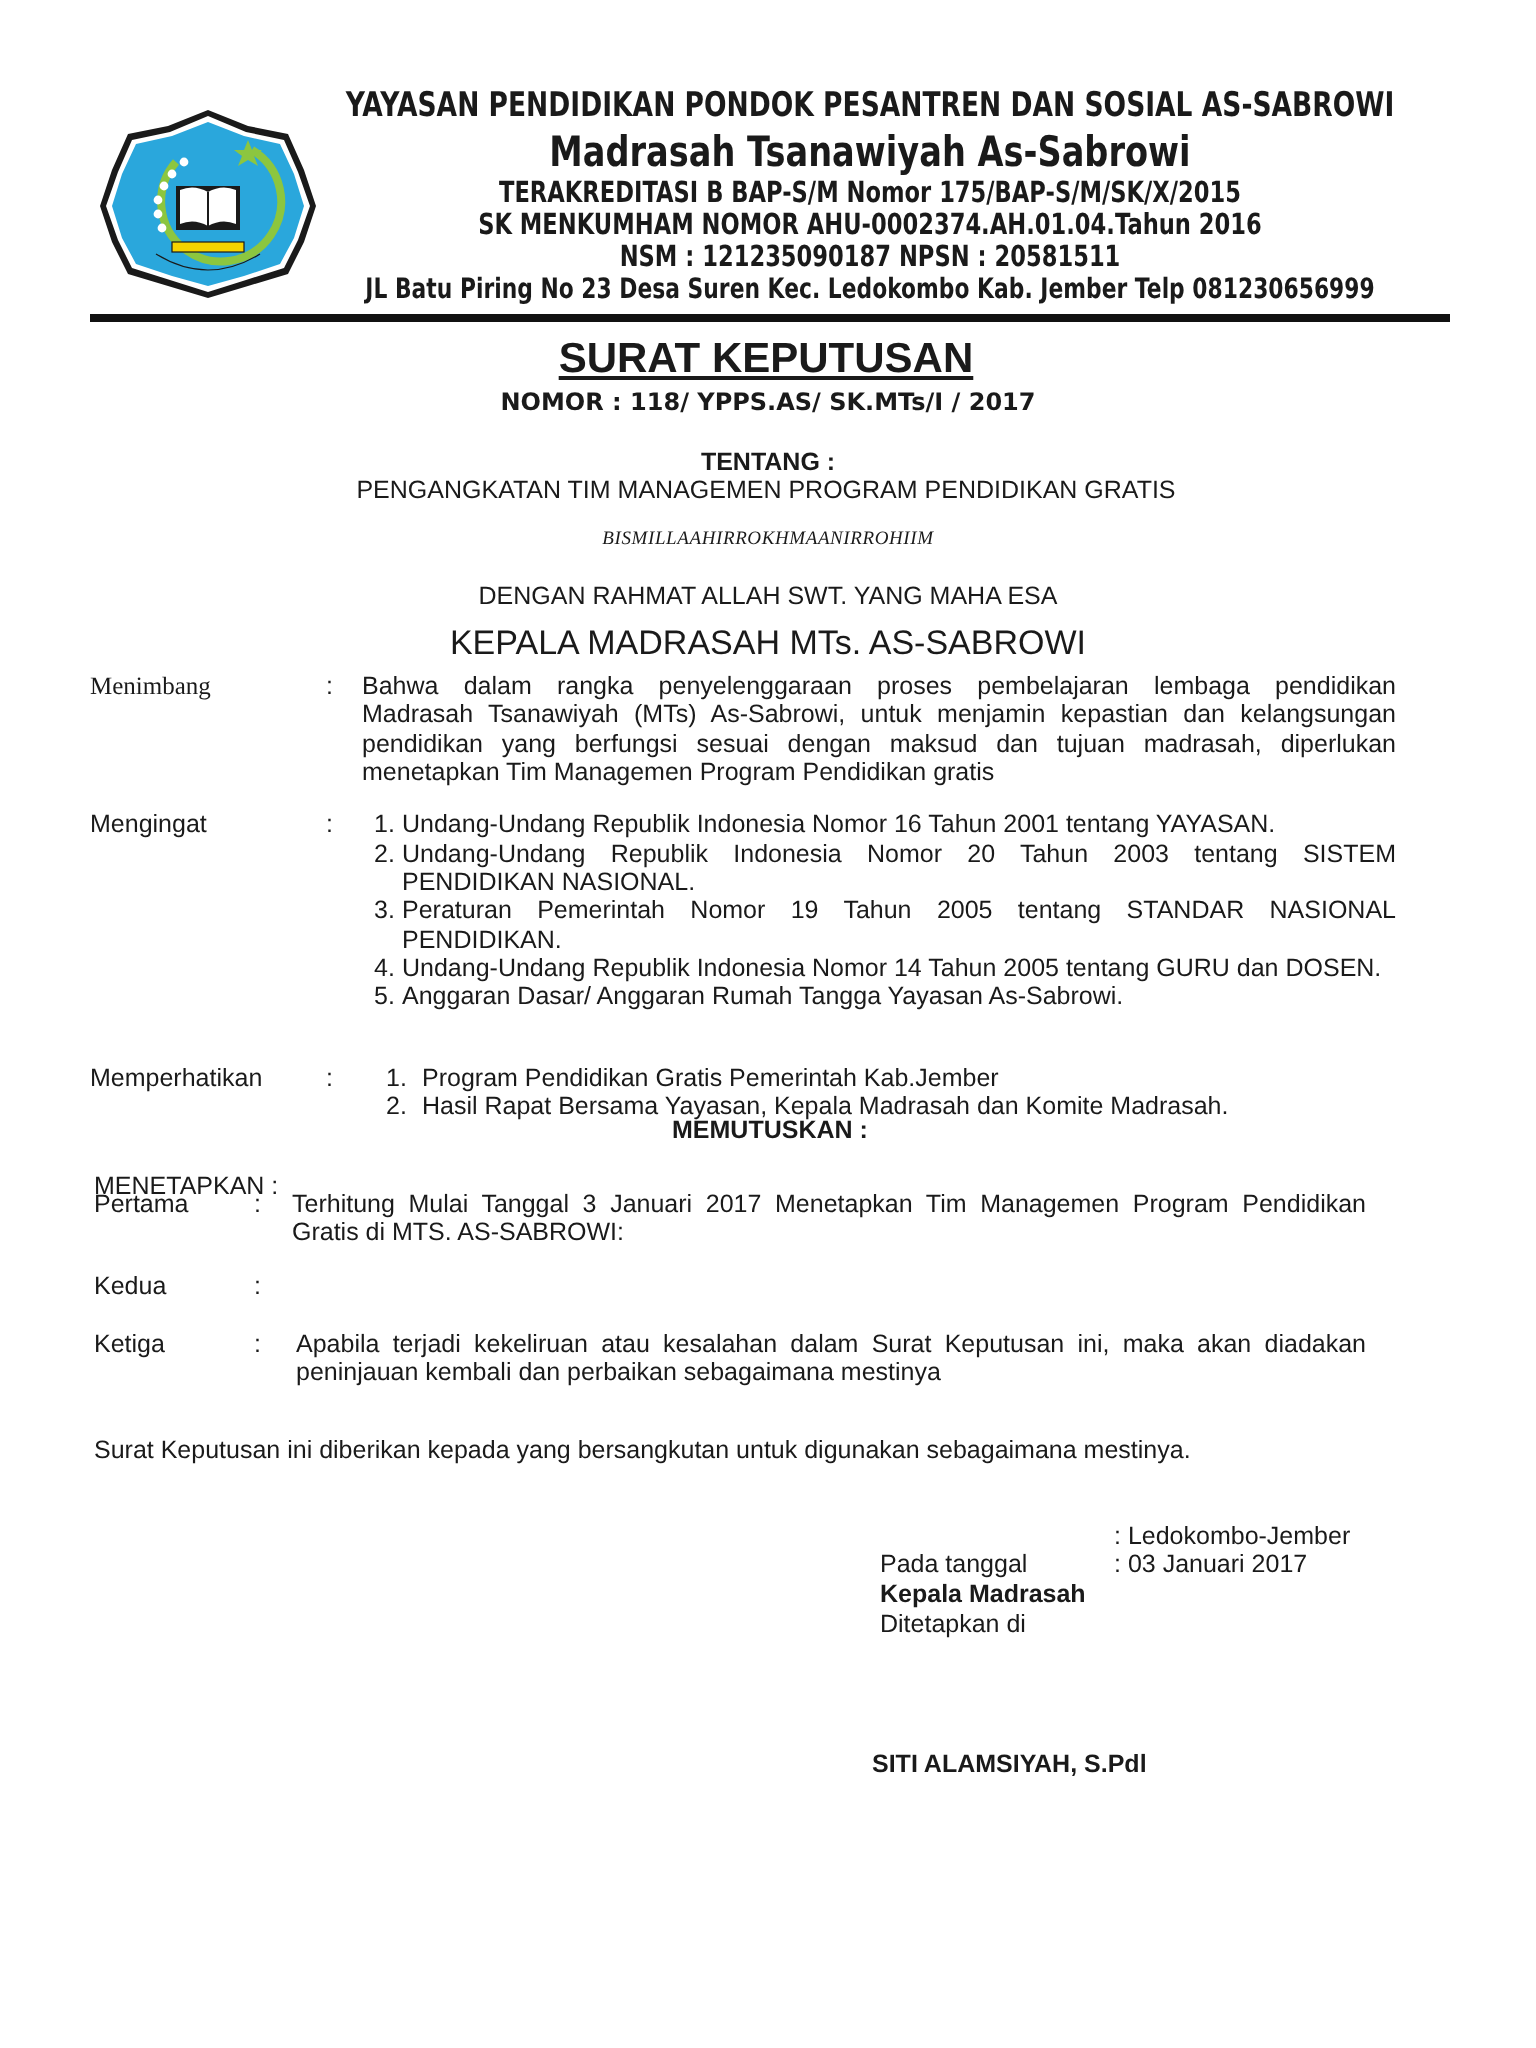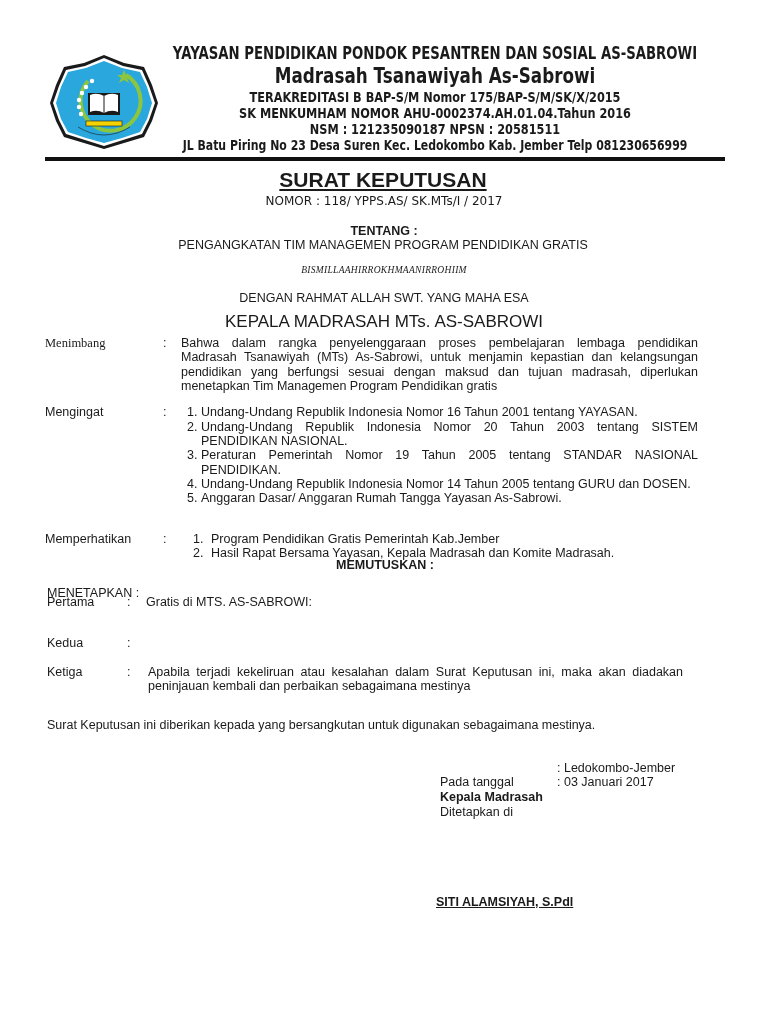--- a/index.html
+++ b/index.html
@@ -46,21 +46,21 @@
   <div class="abs cond center" style="top:64px;font-size:21px;transform:scaleX(0.8);left:51px;">Madrasah Tsanawiyah As-Sabrowi</div>
   <div class="abs cond center" style="top:89px;font-size:14.5px;transform:scaleX(0.78);left:51px;">TERAKREDITASI B  BAP-S/M Nomor 175/BAP-S/M/SK/X/2015</div>
   <div class="abs cond center" style="top:105px;font-size:14.5px;transform:scaleX(0.78);left:51px;">SK MENKUMHAM NOMOR AHU-0002374.AH.01.04.Tahun 2016</div>
   <div class="abs cond center" style="top:121px;font-size:14.5px;transform:scaleX(0.78);left:51px;">NSM : 121235090187 NPSN : 20581511</div>
   <div class="abs cond center" style="top:137px;font-size:14px;transform:scaleX(0.78);left:51px;">JL Batu Piring No 23 Desa Suren Kec. Ledokombo Kab. Jember Telp 081230656999</div>
   <div class="hdr-line"></div>
 </div>
 
 <div>
   <div class="abs center" style="top:168px;font-size:21px;font-weight:bold;text-decoration:underline;left:-1px;">SURAT KEPUTUSAN</div>
-  <div class="abs center" style="top:194px;font-size:12px;font-family:'DejaVu Sans',sans-serif;left:0;">NOMOR :  118/ YPPS.AS/ SK.MTs/I / 2017</div>
+  <div class="abs center" style="top:194px;font-size:12px;font-family:'DejaVu Sans',sans-serif;left:0;font-weight:bold;">NOMOR :  118/ YPPS.AS/ SK.MTs/I / 2017</div>
   <div class="abs center" style="top:224px;font-size:12.5px;font-weight:bold;">TENTANG :</div>
   <div class="abs center" style="top:238px;font-size:12.5px;left:-1px;">PENGANGKATAN TIM MANAGEMEN PROGRAM PENDIDIKAN GRATIS</div>
   <div class="abs center" style="top:265px;font-size:9.5px;font-style:italic;font-family:'Liberation Serif',serif;letter-spacing:0.3px;">BISMILLAAHIRROKHMAANIRROHIIM</div>
   <div class="abs center" style="top:291px;font-size:12.5px;">DENGAN RAHMAT ALLAH SWT. YANG MAHA ESA</div>
   <div class="abs center" style="top:312px;font-size:17px;">KEPALA MADRASAH MTs. AS-SABROWI</div>
 </div>
 
 <div>
   <div class="abs lbl" style="left:45px;top:336px;font-family:Liberation Serif, serif;">Menimbang</div>
   <div class="abs colon" style="left:163px;top:336px;">:</div>
@@ -114,20 +114,21 @@
   </div>
 </div>
 
 <div>
   <div class="abs" style="left:336px;top:558px;font-size:12.5px;font-weight:bold;">MEMUTUSKAN :</div>
   <div class="abs lbl" style="left:47px;top:574px;margin-top:12px;">MENETAPKAN :</div>
 
   <div class="abs lbl" style="left:47px;top:595px;">Pertama</div>
   <div class="abs colon" style="left:127px;top:595px;">:</div>
   <div class="abs body" style="left:146px;top:595px;width:537px;">
+    <div style="text-align-last:justify">Terhitung Mulai Tanggal 3 Januari 2017 Menetapkan Tim Managemen Program Pendidikan</div>
     <div>Gratis di MTS. AS-SABROWI:</div>
   </div>
 
   <div class="abs lbl" style="left:47px;top:636px;">Kedua</div>
   <div class="abs colon" style="left:127px;top:636px;">:</div>
   <div class="abs body" style="left:146px;top:636px;width:537px;">
   </div>
 
   <div class="abs lbl" style="left:47px;top:665px;">Ketiga</div>
   <div class="abs colon" style="left:127px;top:665px;">:</div>
@@ -138,14 +139,14 @@
 
   <div class="abs lbl" style="left:47px;top:718px;">Surat Keputusan ini diberikan kepada yang bersangkutan untuk digunakan sebagaimana mestinya.</div>
 </div>
 
 <div>
   <div class="abs lbl" style="left:440px;top:761px;margin-top:44px;">Ditetapkan di</div>
   <div class="abs lbl" style="left:557px;top:761px;">: Ledokombo-Jember</div>
   <div class="abs lbl" style="left:440px;top:775px;">Pada tanggal</div>
   <div class="abs lbl" style="left:557px;top:775px;">: 03 Januari 2017</div>
   <div class="abs lbl" style="left:440px;top:790px;font-weight:bold;">Kepala Madrasah</div>
-  <div class="abs lbl" style="left:436px;top:875px;font-weight:bold;text-decoration:underline;margin-top:20px;">SITI ALAMSIYAH, S.Pdl</div>
+  <div class="abs lbl" style="left:436px;top:875px;font-weight:bold;">SITI ALAMSIYAH, S.Pdl</div>
 </div>
 
 </body></html>

